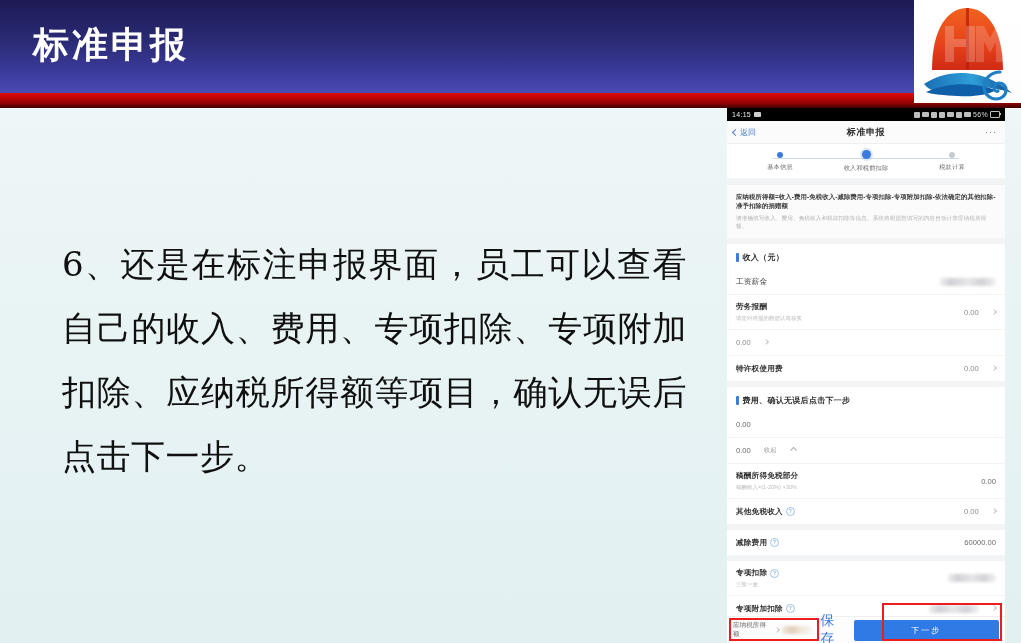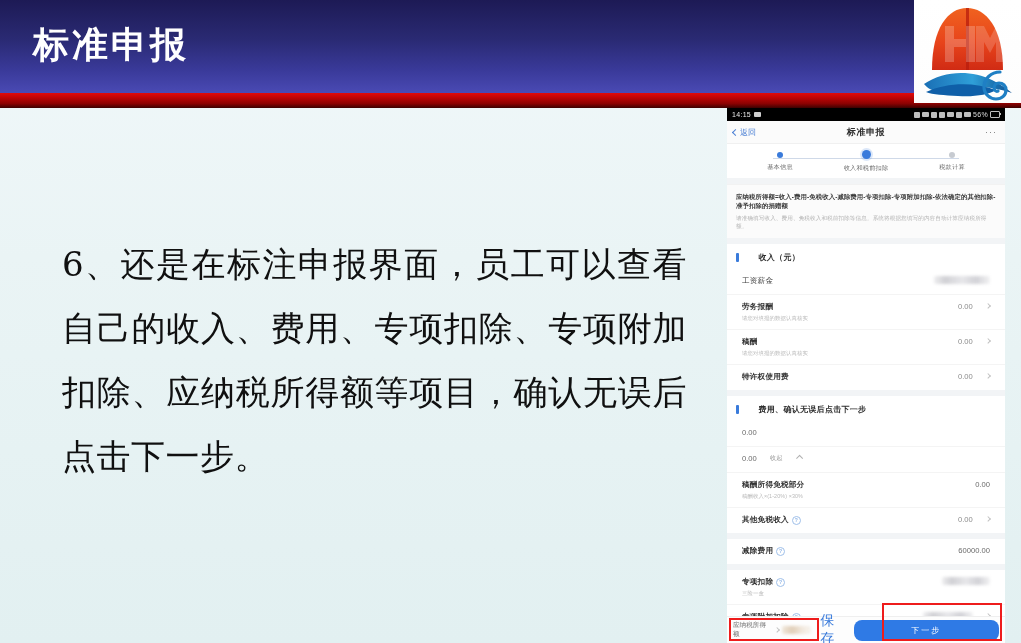--- a/index.html
+++ b/index.html
@@ -204,36 +204,36 @@
     margin-top: 4px;
     font-size: 5.6px;
     line-height: 8px;
     color: #b3b3b3;
     letter-spacing: 0.1px;
   }
 
   .gap { height: 6px; background: #f2f4f6; }
 
   .sec-head {
-    display: flex; align-items: center; gap: 20px;
+    display: flex; align-items: center; gap: 4px;
     padding: 8px 9px 6px 9px;
     background: #ffffff;
   }
   .sec-bar {
     width: 2.5px; height: 9px; background: #3a7bdb; border-radius: 1px;
   }
   .sec-title {
     font-size: 8px; font-weight: 700; color: #2e2e2e; letter-spacing: 0.3px;
   }
 
   .row {
     display: flex;
-    align-items: flex-start;
+    align-items: center;
     justify-content: space-between;
-    padding: 7px 15px;
+    padding: 7px 9px;
     background: #ffffff;
     border-top: 1px solid #f4f4f4;
     min-height: 11px;
   }
   .row.nb { border-top: none; }
   .row-left { flex: 1; padding-right: 6px; }
   .row-label {
     font-size: 7.6px; color: #333333; font-weight: 600; letter-spacing: 0.2px;
     display: flex; align-items: center; gap: 3px;
   }
@@ -313,21 +313,21 @@
     font-size: 6.6px; color: #6d6d6d;
   }
   .bb-save {
     font-size: 14px; color: #3a7bdb; letter-spacing: .5px; margin-left: 4px;
   }
   .bb-next {
     background: #2f7ae5;
     color: #ffffff;
     font-size: 8px;
     letter-spacing: 2px;
-    border-radius: 8px;
+    border-radius: 2px;
     padding: 5px 12px;
     text-align: center;
     width: 124px;
     margin-left: auto;
   }
   .redbox {
     position: absolute;
     border: 2.2px solid #ee1c1c;
     box-sizing: border-box;
     pointer-events: none;
@@ -444,24 +444,20 @@
         <div class="row-label">劳务报酬</div>
         <div class="row-sub">请您对填报的数据认真核实</div>
       </div>
       <div class="row-right">
         <span>0.00</span>
         <span class="chev-right"></span>
       </div>
     </div>
 
     <div class="row">
-      <div class="row-left">
-        <div class="row-label">稿酬</div>
-        <div class="row-sub">请您对填报的数据认真核实</div>
-      </div>
       <div class="row-right">
         <span>0.00</span>
         <span class="chev-right"></span>
       </div>
     </div>
 
     <div class="row">
       <div class="row-left">
         <div class="row-label">特许权使用费</div>
       </div>

